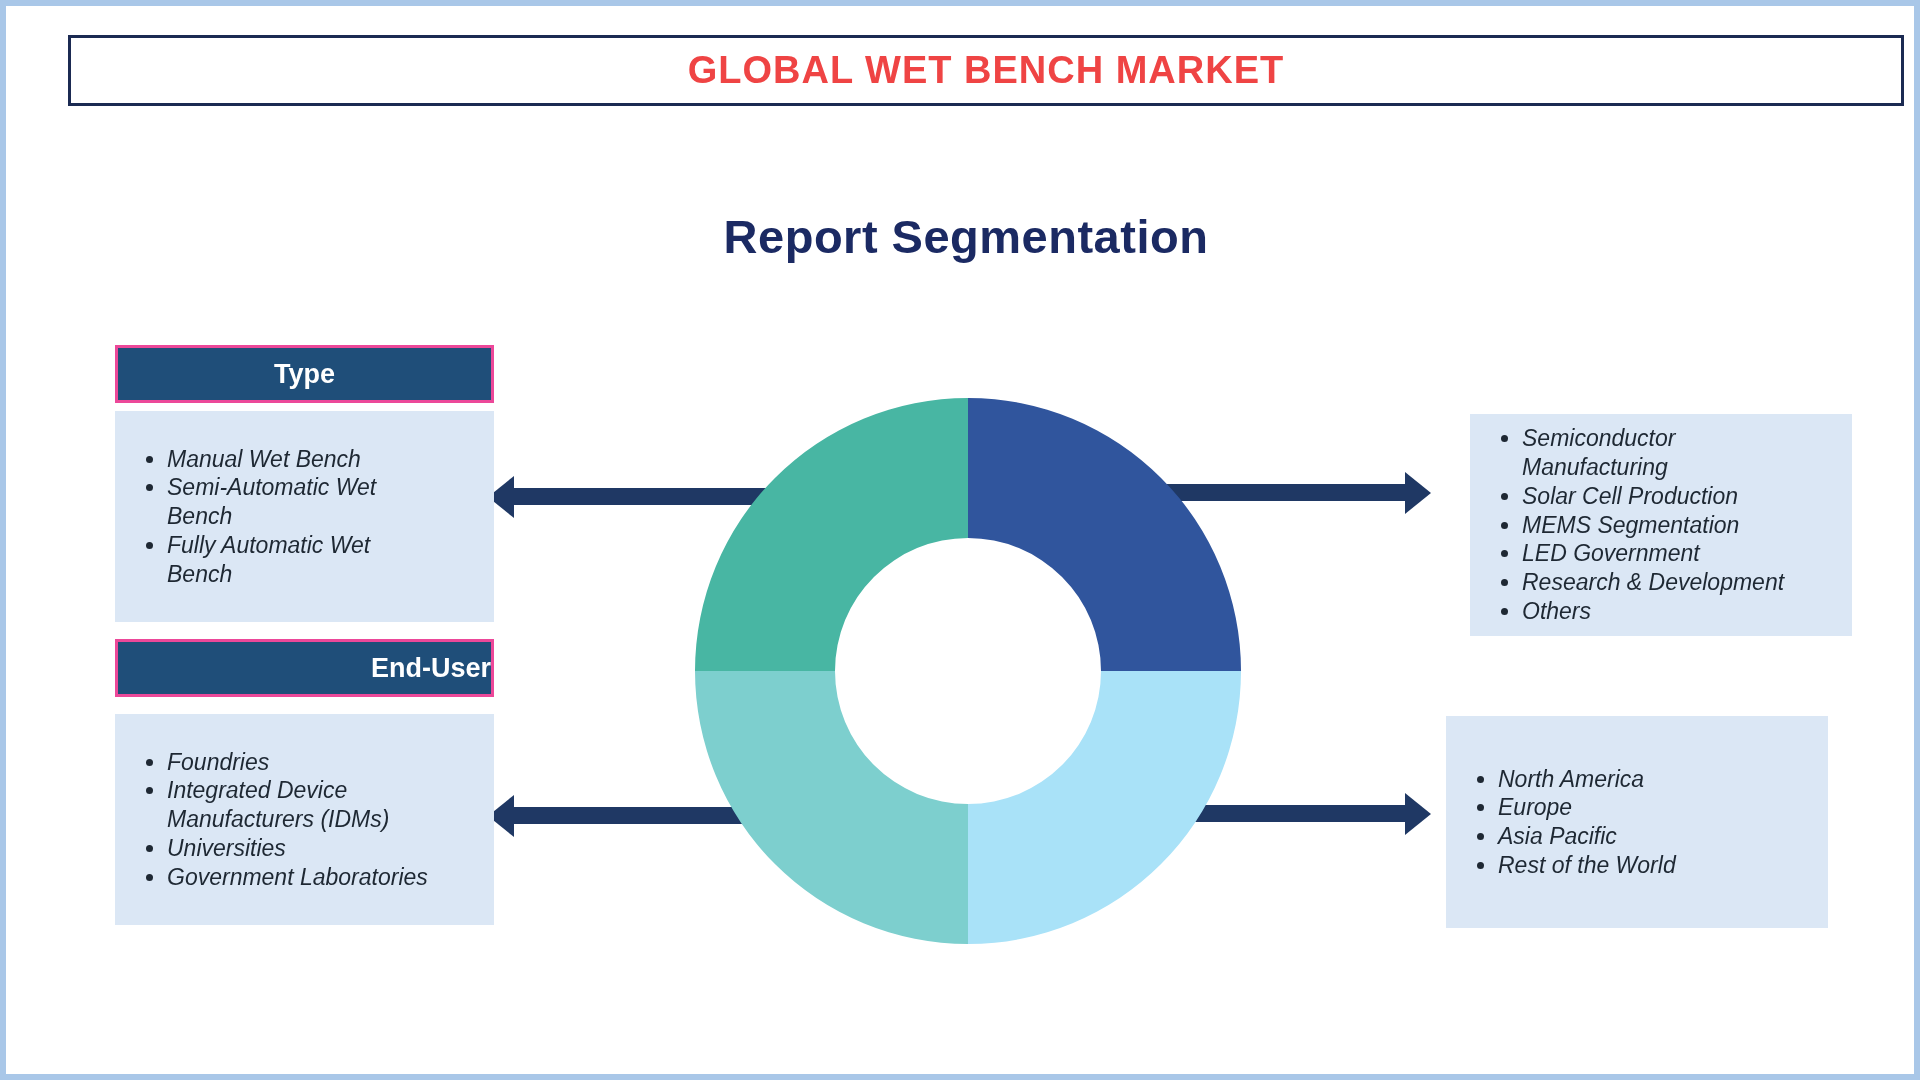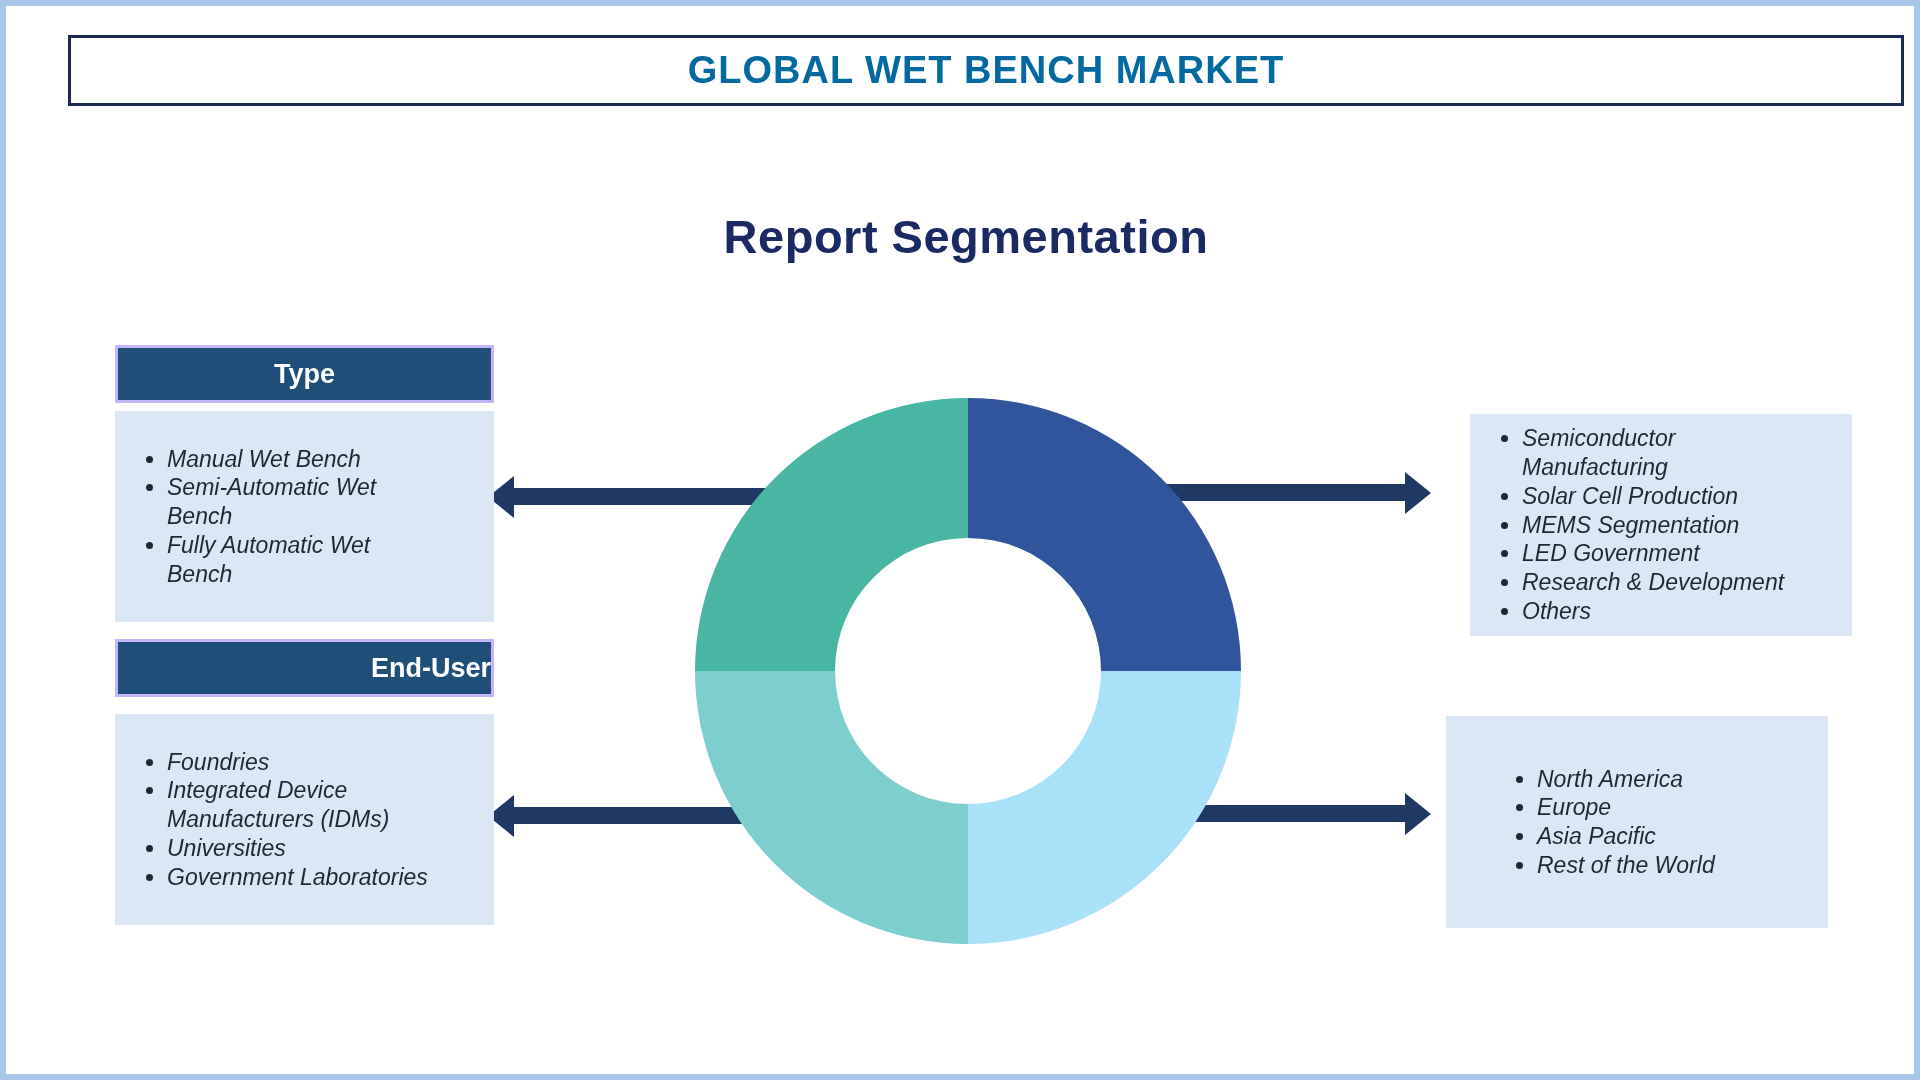--- a/index.html
+++ b/index.html
@@ -11,34 +11,34 @@
     background: #ffffff; border: 6px solid #a9c7e8;
   }
 
   
   .title-box {
     position: absolute; left: 62px; top: 29px; width: 1836px; height: 71px;
     background: #ffffff; border: 3px solid #1b2a52;
     display: flex; align-items: center; justify-content: center;
   }
   .title-text {
-    font-size: 38px; font-weight: bold; letter-spacing: 1px; color: #0369a1;
+    font-size: 38px; font-weight: bold; letter-spacing: 1px; color: #ef4444;
   }
 
   
   .section-heading {
     position: absolute; left: 0; top: 203px; width: 1920px;
     text-align: center; font-size: 47px; font-weight: bold; color: #1b2a63;
     letter-spacing: 0.5px;
   }
 
   
   .panel-header {
     position: absolute; height: 58px;
-    background: #1f4e79; border: 3px solid #c4b5fd;
+    background: #1f4e79; border: 3px solid #ec4899;
     display: flex; align-items: center; justify-content: center;
     z-index: 3;
   }
   .panel-header span { color: #ffffff; font-size: 27px; font-weight: bold; }
   .panel-body {
     position: absolute; background: #dbe7f5; z-index: 3;
     display: flex; flex-direction: column; justify-content: center;
   }
   .panel-body ul { list-style: disc; padding-left: 52px; padding-right: 8px; }
   .panel-body li {
@@ -47,21 +47,21 @@
   }
   .panel-body li::marker { color: #1e2833; }
 
   .hdr-type        { left: 109px; top: 339px; width: 379px; }
   .body-type       { left: 109px; top: 405px; width: 379px; height: 211px; }
   .hdr-enduser     { left: 109px; top: 633px; width: 379px; justify-content: flex-end; }
   .body-enduser    { left: 109px; top: 708px; width: 379px; height: 211px; }
   .hdr-application { left: 1440px; top: 338px; width: 382px; }
   .body-application{ left: 1440px; top: 408px; width: 382px; height: 222px; margin-left: 24px; }
   .hdr-region      { left: 1440px; top: 638px; width: 382px; }
-  .body-region     { left: 1440px; top: 710px; width: 382px; height: 212px; padding-left: 39px; }
+  .body-region     { left: 1440px; top: 710px; width: 382px; height: 212px; }
 
   
   .donut-svg { position: absolute; left: 689px; top: 392px; z-index: 2; }
 
   
   .arrow { position: absolute; z-index: 1; height: 42px; }
   .arrow .shaft { position: absolute; top: 12px; height: 17px; background: #1f3864; }
   .arrow .head-left {
     position: absolute; left: 0; top: 0; width: 0; height: 0;
     border-top: 21px solid transparent; border-bottom: 21px solid transparent;

